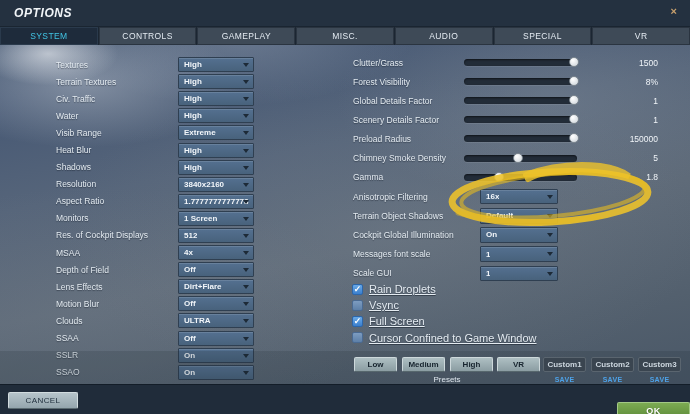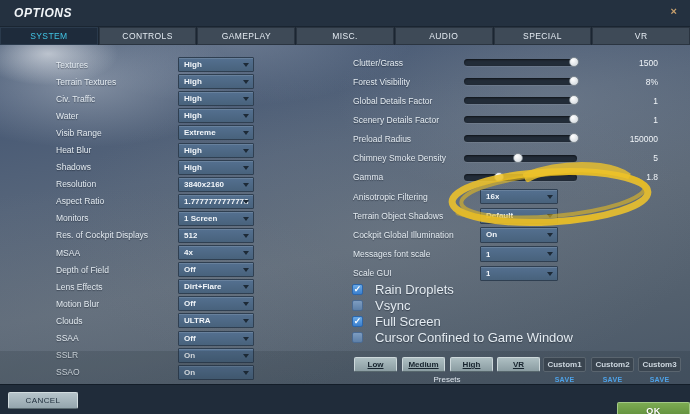--- a/index.html
+++ b/index.html
@@ -40,25 +40,25 @@
   .rdrops-col{position:absolute;left:345px;top:187px;width:345px;}
   .rrow{height:19.2px;display:flex;align-items:center;}
   .rrow .lbl{margin-left:8px;width:124px;font-size:8.5px;color:#e4ebf1;text-shadow:0 1px 1px rgba(10,20,30,.45);white-space:nowrap;}
   .rrow .dd{width:76px;height:13.5px;}
   
   .checks-col{position:absolute;left:345px;top:281px;width:345px;}
   .crow{height:16.2px;display:flex;align-items:center;}
   .cb{width:11px;height:11px;margin-left:7px;border-radius:2px;background:linear-gradient(#7d9cc0,#5d80a8);border:1px solid #4a6a92;box-sizing:border-box;display:flex;align-items:center;justify-content:center;}
   .cb.checked{background:linear-gradient(#6aaae8,#3a7ecc);border-color:#2c66aa;}
   .cb.checked::after{content:"✓";color:#fff;font-size:9px;font-weight:bold;line-height:9px;}
-  .crow .lbl{margin-left:12px;font-size:13px;color:#e4ebf1;text-shadow:0 1px 1px rgba(10,20,30,.45);}
+  .crow .lbl{margin-left:6px;font-size:11px;color:#e4ebf1;text-shadow:0 1px 1px rgba(10,20,30,.45);text-decoration:underline;}
   
   .preset-band{position:absolute;left:0;top:351px;width:690px;height:34px;background:rgba(25,35,45,.16);}
   .pbtn{position:absolute;top:357px;width:43px;height:15px;border-radius:2px;display:flex;align-items:center;justify-content:center;font-size:8px;font-weight:bold;box-sizing:border-box;}
-  .pbtn.light{background:linear-gradient(#aebfc3,#8b9da2);border:1px solid #cdd8db;border-bottom-color:#57676d;color:#17242e;text-decoration:underline;}
+  .pbtn.light{background:linear-gradient(#aebfc3,#8b9da2);border:1px solid #cdd8db;border-bottom-color:#57676d;color:#17242e;}
   .pbtn.dark{background:#3a4550;border:1px solid #5a656f;color:#ccd6de;}
   .presets-label{position:absolute;left:354px;top:375px;width:186px;text-align:center;font-size:8px;color:#dde5ec;}
   .save-label{position:absolute;top:376px;width:43px;text-align:center;font-size:7px;font-weight:bold;color:#4da2e8;letter-spacing:.3px;}
   
   .footer{position:absolute;left:0;bottom:0;width:690px;height:29px;background:#202c3a;border-top:1px solid #131d28;}
   .btn-cancel{position:absolute;left:8px;top:392px;width:68px;height:15px;background:linear-gradient(#b6c4ca,#94a5ad);border:1px solid #d2dcdf;border-bottom-color:#5a6a70;border-radius:2px;color:#1d2c3a;font-size:8px;font-weight:normal;display:flex;align-items:center;justify-content:center;letter-spacing:.4px;}
   .btn-ok{position:absolute;left:617px;top:402px;width:71px;height:16px;background:linear-gradient(#7cab52,#5c8a38);border:1px solid #a3c986;border-bottom-color:#3c6322;border-radius:2px;color:#ffffff;font-size:9px;font-weight:bold;display:flex;align-items:center;justify-content:center;letter-spacing:.4px;text-shadow:0 1px 1px rgba(0,0,0,.4);}
   
   .annotation{position:absolute;left:398px;top:153px;width:275px;height:85px;pointer-events:none;}
 </style>

